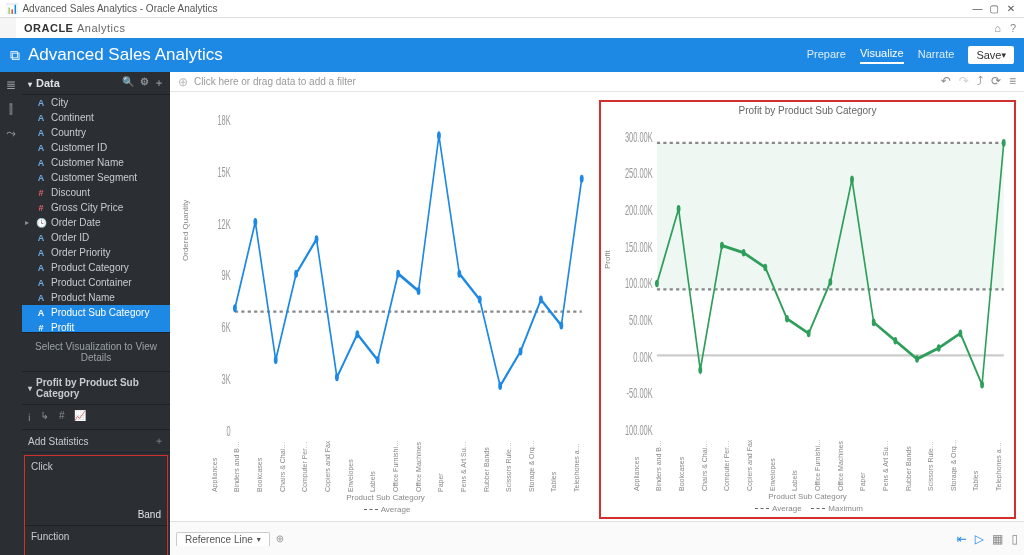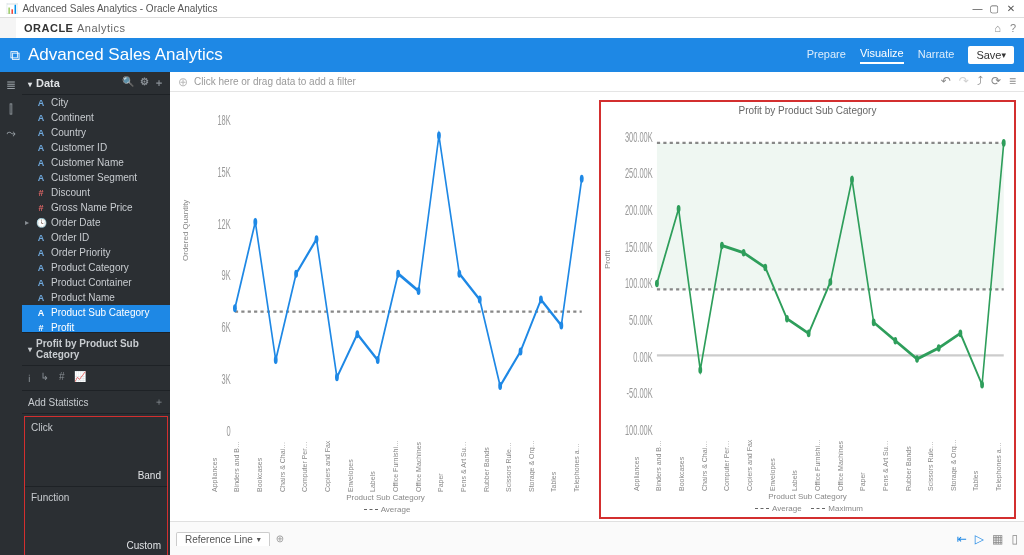--- a/index.html
+++ b/index.html
@@ -175,21 +175,21 @@
         <div class="tree-item rel">
           <span class="ficon attr">A</span>
           <span>Customer Segment</span>
         </div>
         <div class="tree-item rel">
           <span class="ficon hash">#</span>
           <span>Discount</span>
         </div>
         <div class="tree-item rel">
           <span class="ficon hash">#</span>
-          <span>Gross Name Price</span>
+          <span>Gross City Price</span>
         </div>
         <div class="tree-item rel">
           <span class="caret">▸</span>
           <span class="ficon clock">🕓</span>
           <span>Order Date</span>
         </div>
         <div class="tree-item rel">
           <span class="ficon attr">A</span>
           <span>Order ID</span>
         </div>
@@ -212,20 +212,21 @@
         <div class="tree-item rel selected">
           <span class="ficon attr">A</span>
           <span>Product Sub Category</span>
         </div>
         <div class="tree-item rel selected">
           <span class="ficon hash">#</span>
           <span>Profit</span>
         </div>
       </div>
 
+    <div class="viz-hint">Select Visualization to View Details</div>
 
     <div class="props">
       <div class="props-title">
         <span class="tri">▾</span>
           <span>Profit by Product Sub Category</span>
       </div>
       <div class="props-icons">
         <span>ℹ</span>
         <span>↳</span>
         <span>#</span>

